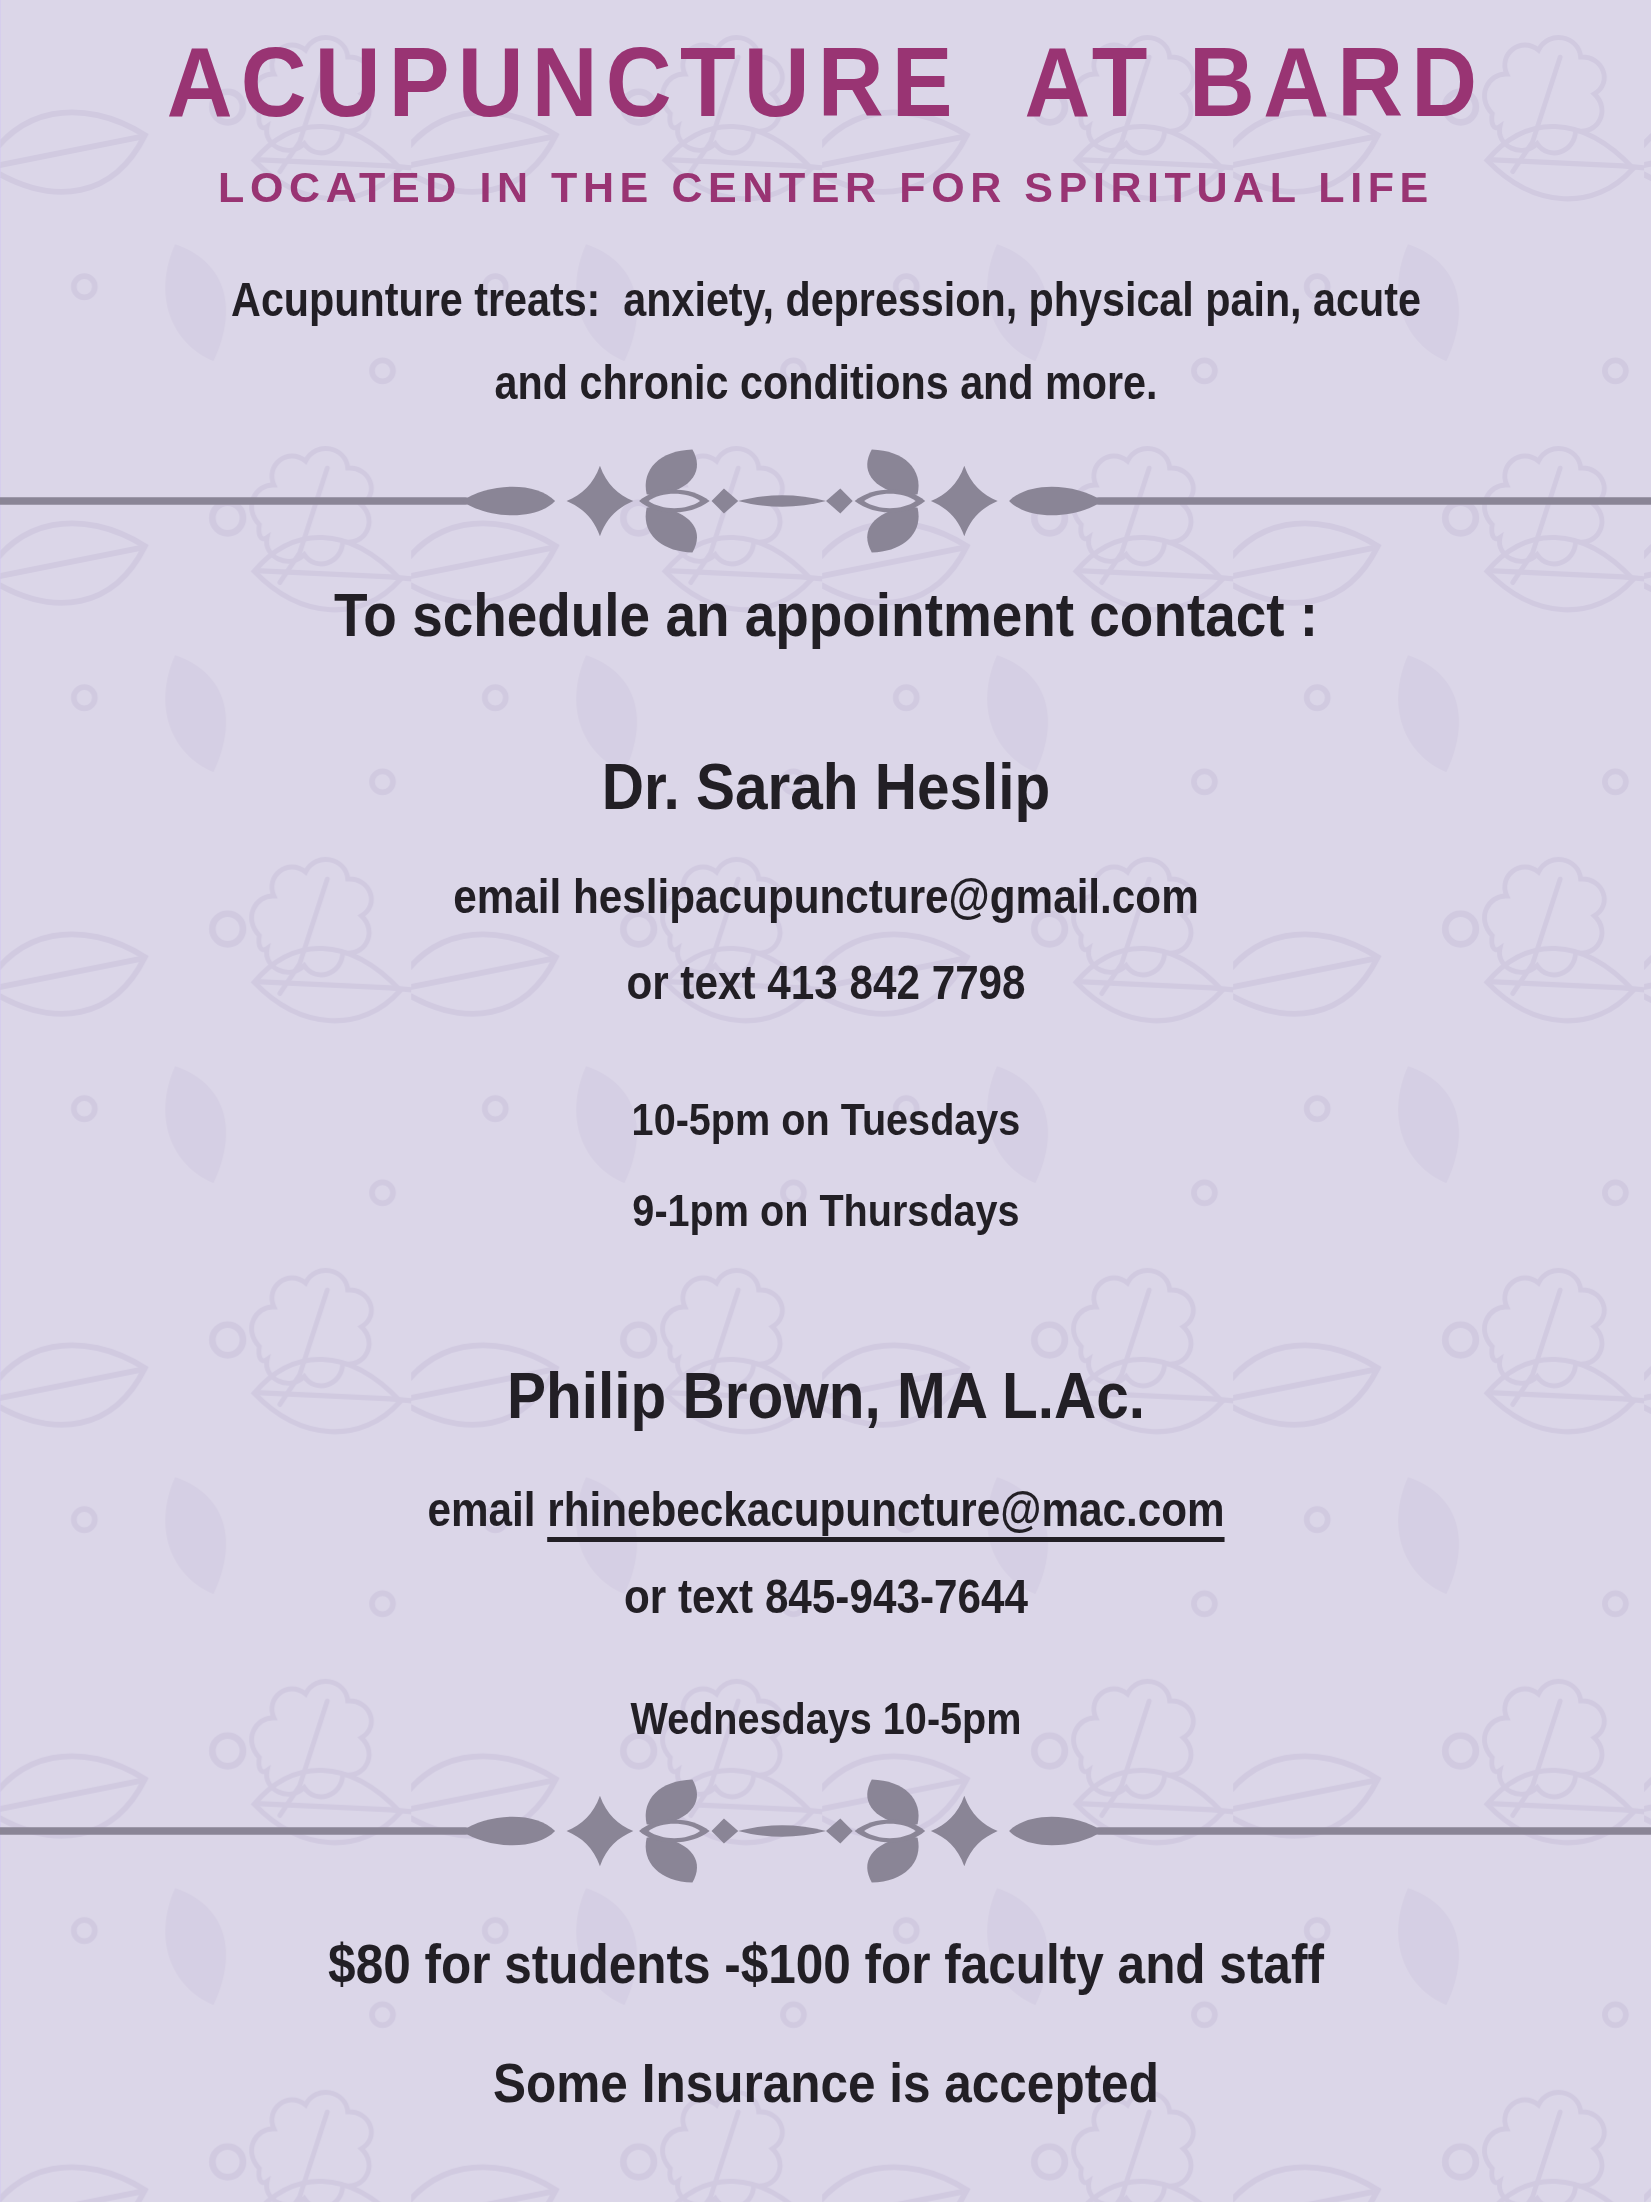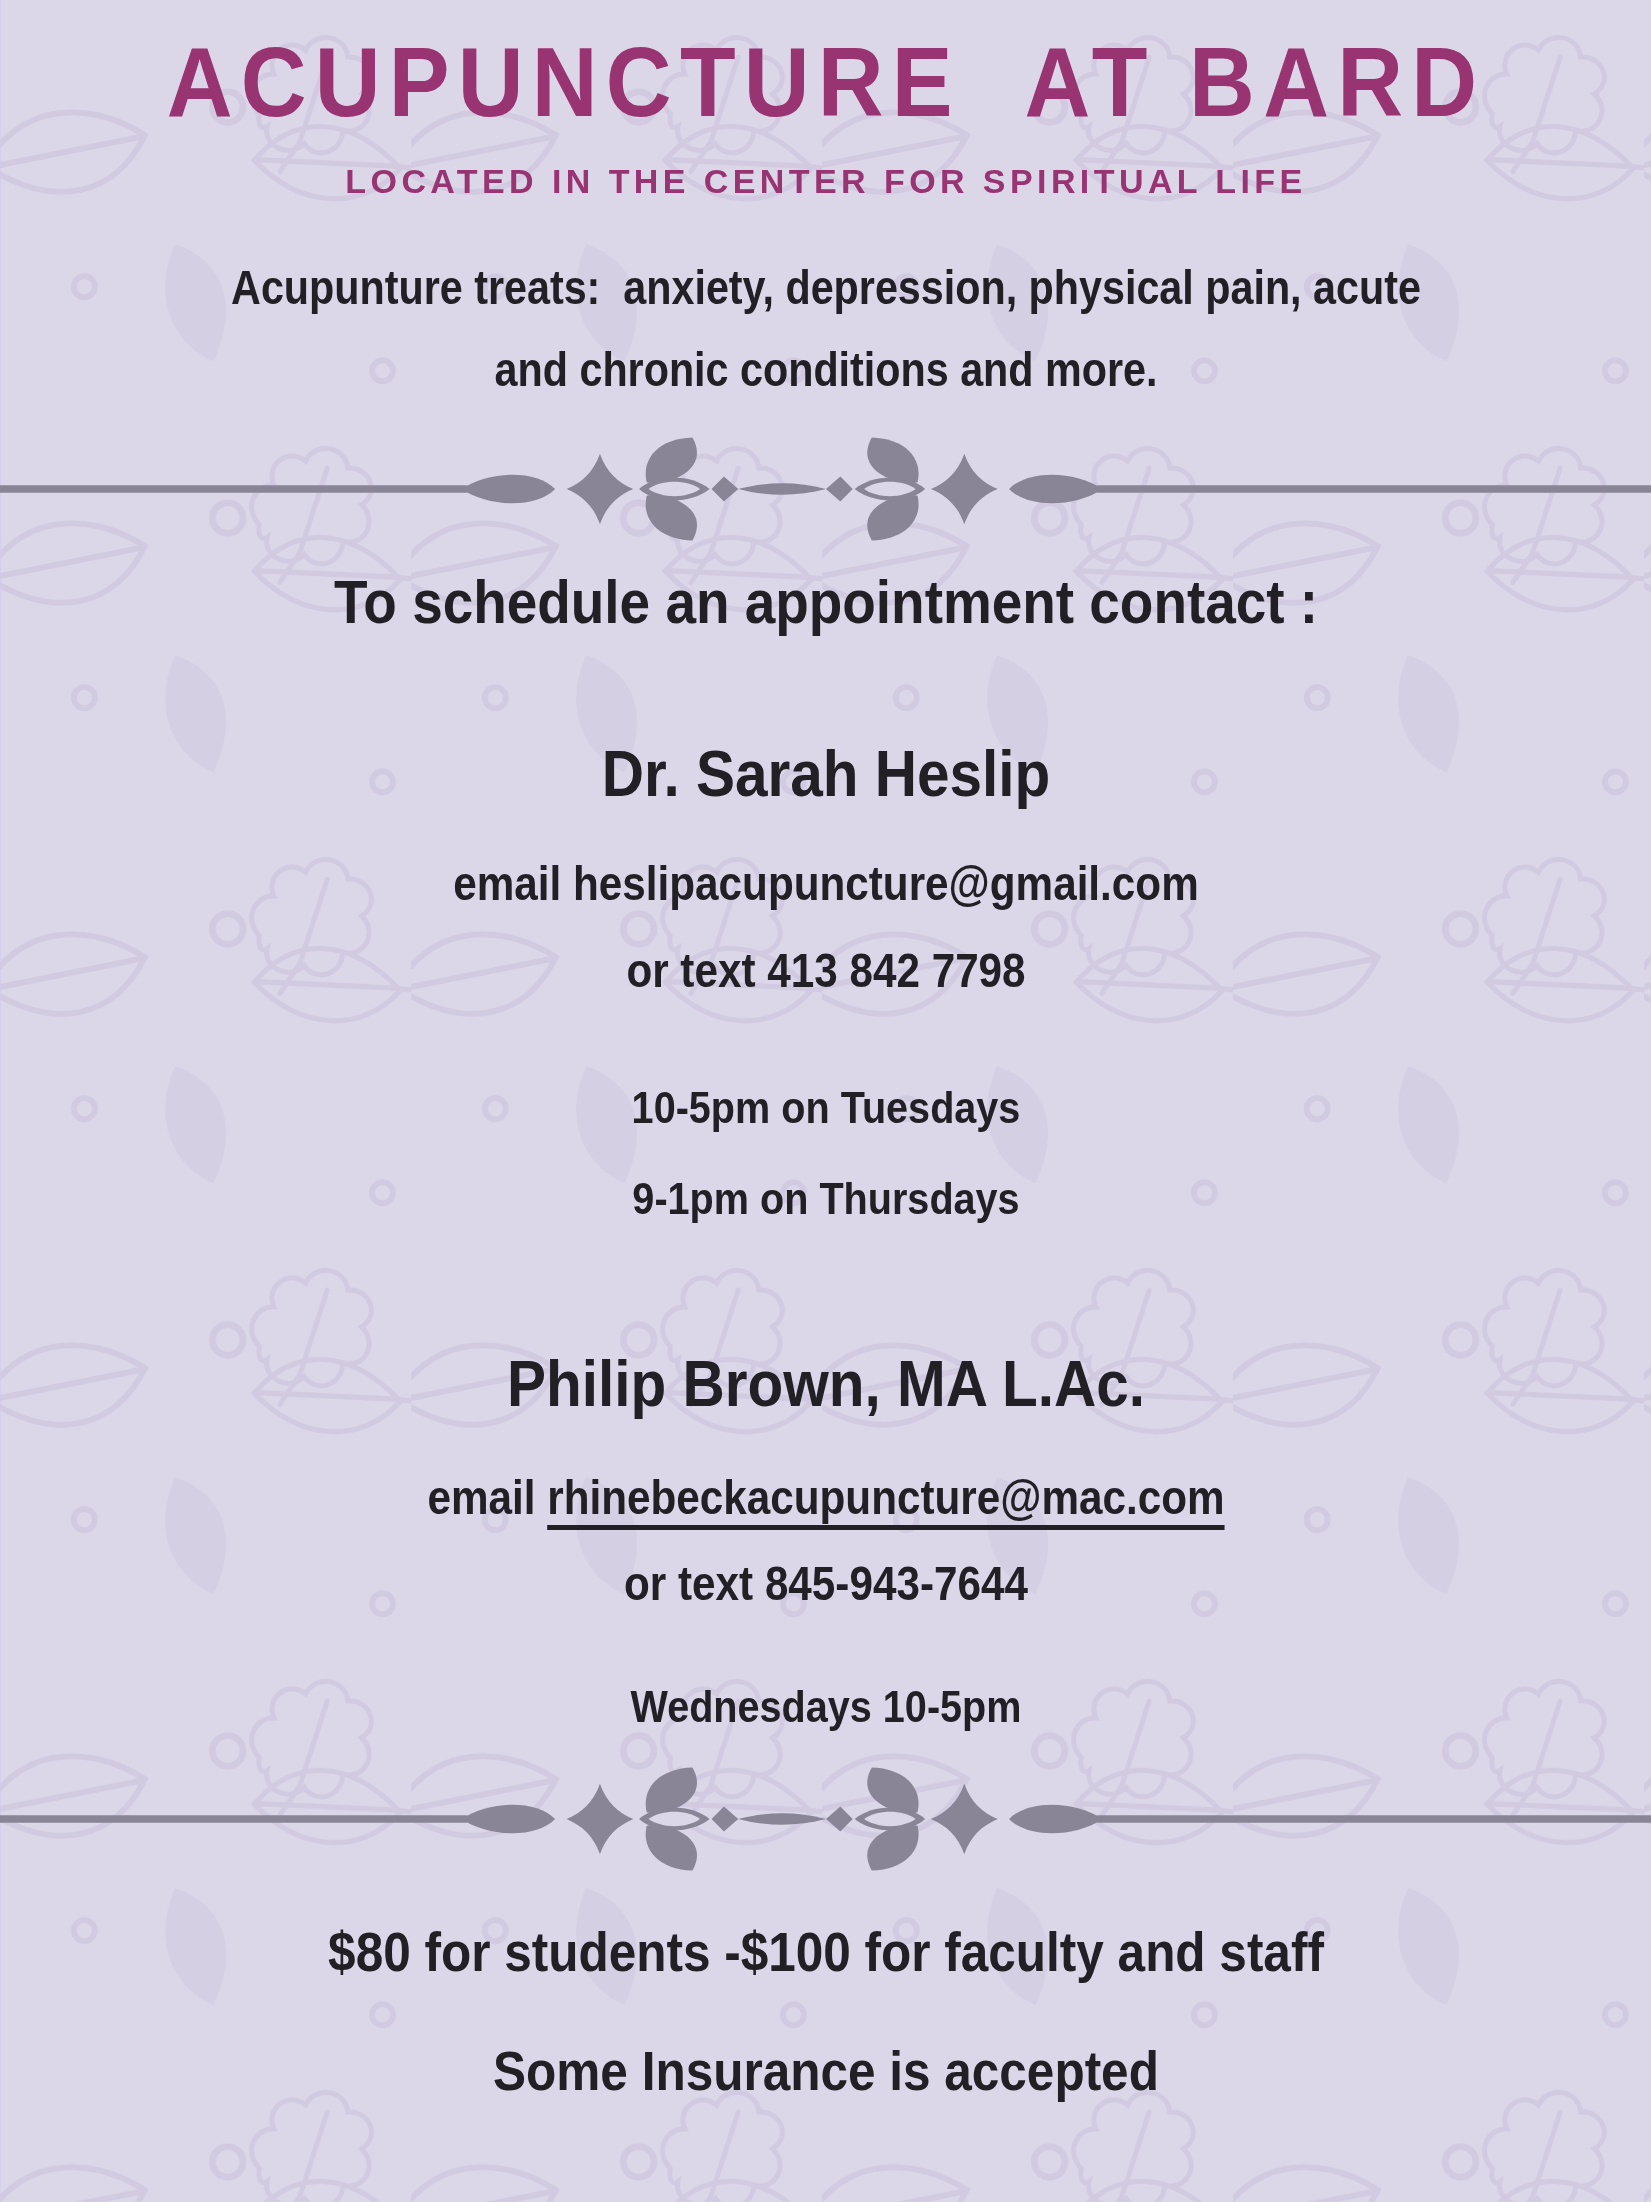--- a/index.html
+++ b/index.html
@@ -33,21 +33,21 @@
     font-size: 98px;
     font-weight: 800;
     letter-spacing: 0.09em;
     color: #993473;
     line-height: 1.1;
     transform: scaleX(0.93);
     transform-origin: 50% 50%;
     white-space: nowrap;
   }
   .subtitle {
-    font-size: 34px;
+    font-size: 43px;
     font-weight: 800;
     letter-spacing: 0.13em;
     color: #993473;
     line-height: 1.38;
     white-space: nowrap;
   }
   .subtitle-group { margin-top: 21px; }
 
   .intro-line {
     font-size: 48px;

